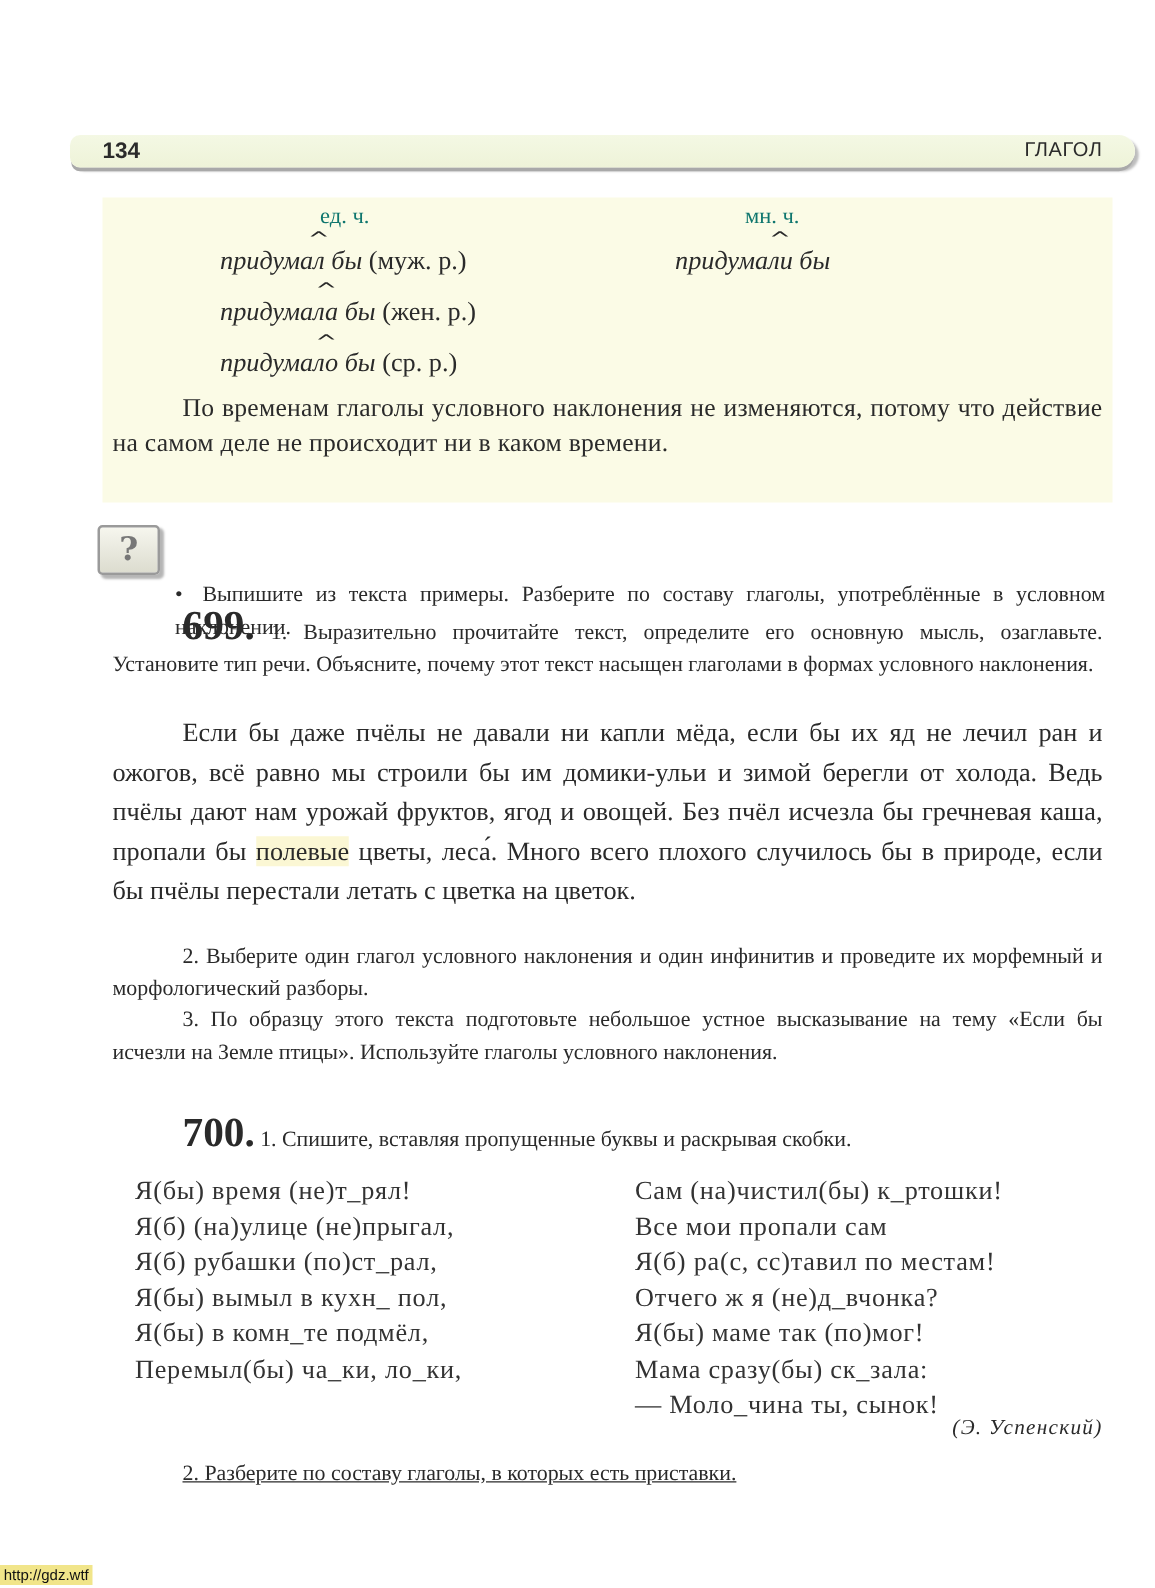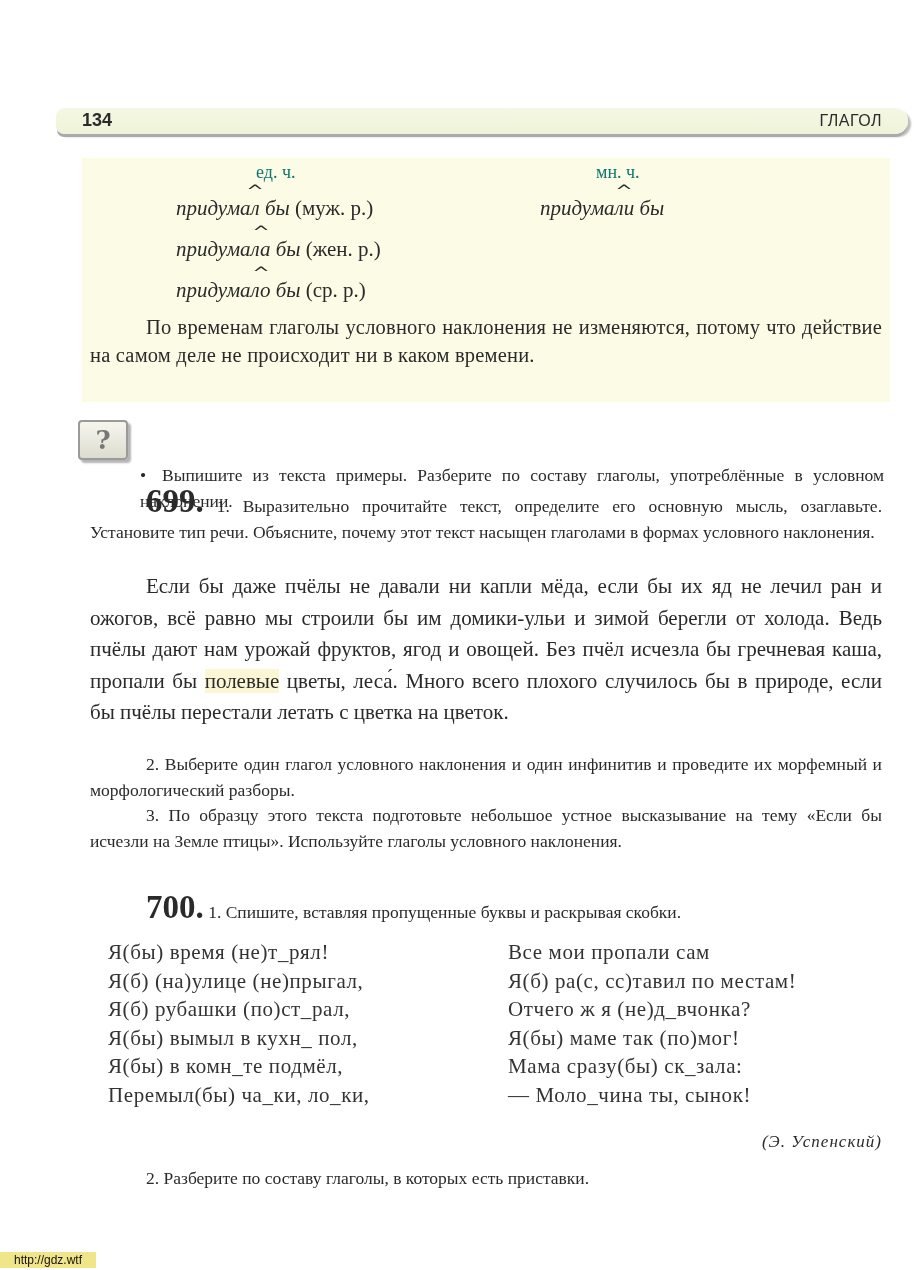--- a/index.html
+++ b/index.html
@@ -68,23 +68,23 @@
     position: absolute; top: 938px;
     font-family: "Liberation Serif", serif; font-size: 21px; line-height: 28.5px; color: #333;
     letter-spacing: 0.6px;
   }
   .poem-left { left: 108px; }
   .poem-right { left: 508px; }
   .author {
     position: absolute; right: 42px; top: 1132px;
     font-family: "Liberation Serif", serif; font-style: italic; font-size: 17px; letter-spacing: 1px;
   }
-  .task700-2 { position: absolute; left: 146px; top: 1168px; font-family: "Liberation Serif", serif; font-size: 17.5px; }
+  .task700-2 { position: absolute; left: 146px; top: 1168px; font-family: "Liberation Serif", serif; font-size: 17.5px; text-decoration: underline; }
   .watermark {
-    position: absolute; left: 0; top: 1252px; background: #f1e58a; padding: 1px 14px;
+    position: absolute; left: 0; top: 1252px; background: #f1e58a; padding: 1px 3px;
     font-family: "Liberation Sans", sans-serif; font-size: 12px; color: #111;
   }
 </style>
 </head>
 <body>
 
 <div class="header-bar">
   <span class="page-number">134</span>
   <span class="section-title">ГЛАГОЛ</span>
 </div>
@@ -123,20 +123,21 @@
 
 <div class="poem-col poem-left">
   <div>Я(бы) время (не)т_рял!</div>
   <div>Я(б) (на)улице (не)прыгал,</div>
   <div>Я(б) рубашки (по)ст_рал,</div>
   <div>Я(бы) вымыл в кухн_ пол,</div>
   <div>Я(бы) в комн_те подмёл,</div>
   <div>Перемыл(бы) ча_ки, ло_ки,</div>
 </div>
 <div class="poem-col poem-right">
+  <div>Сам (на)чистил(бы) к_ртошки!</div>
   <div>Все мои пропали сам</div>
   <div>Я(б) ра(с, сс)тавил по местам!</div>
   <div>Отчего ж я (не)д_вчонка?</div>
   <div>Я(бы) маме так (по)мог!</div>
   <div>Мама сразу(бы) ск_зала:</div>
   <div>— Моло_чина ты, сынок!</div>
 </div>
 <div class="author">(Э. Успенский)</div>
 
 <div class="task700-2">2. Разберите по составу глаголы, в которых есть приставки.</div>

